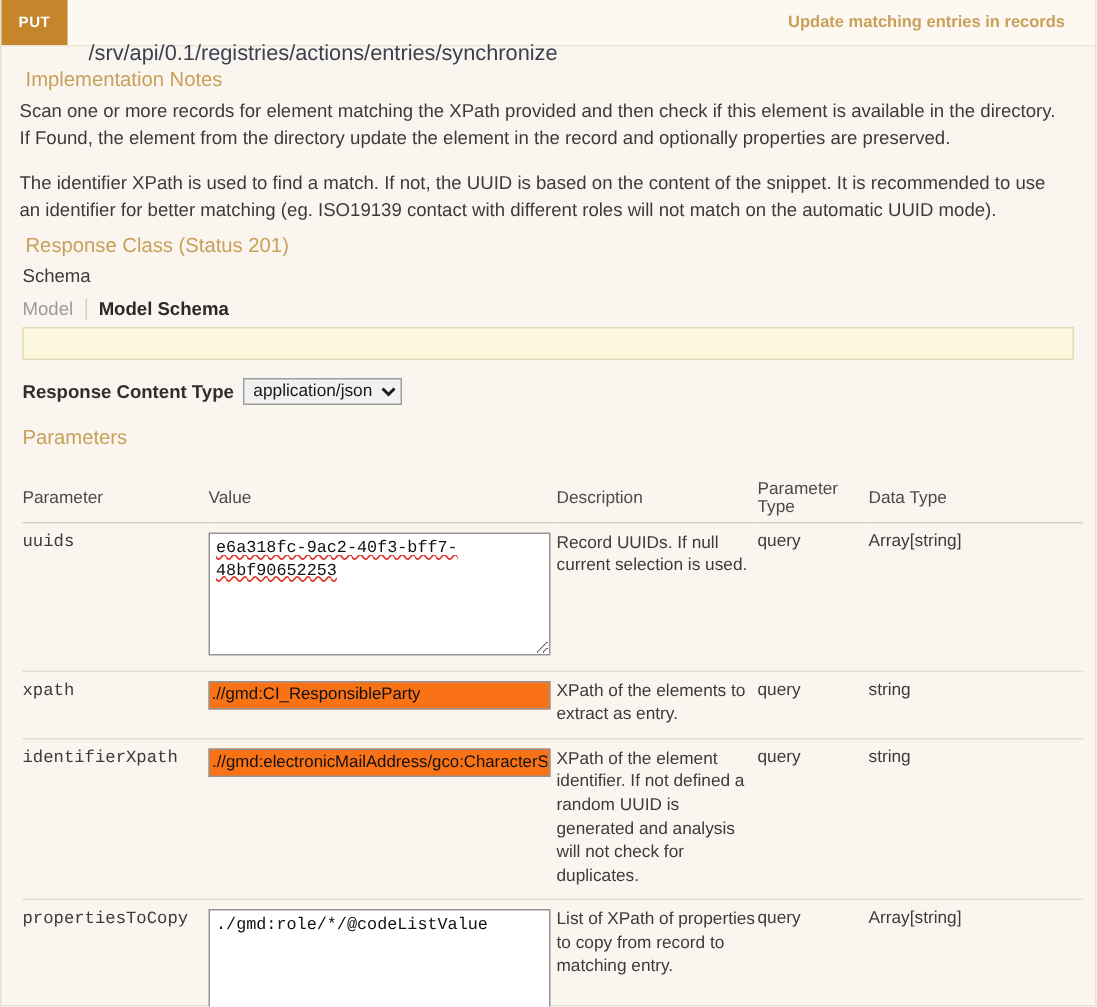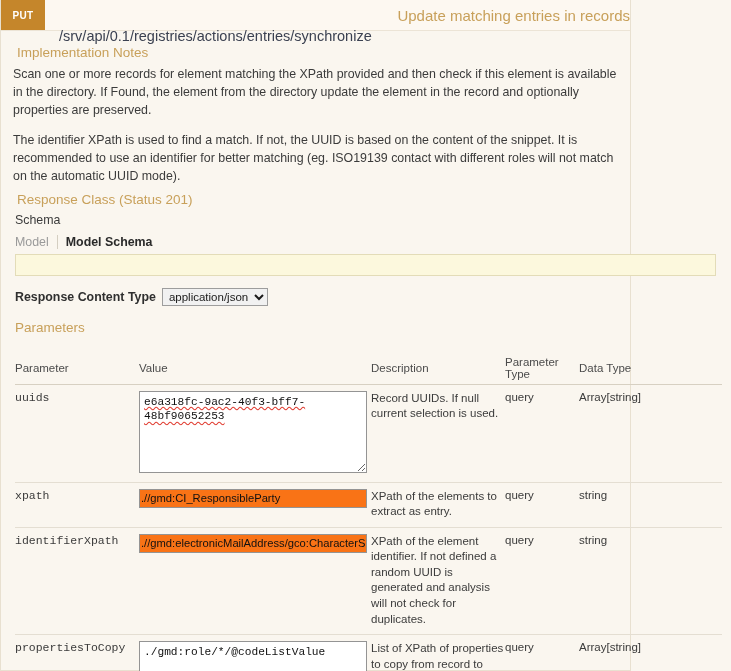--- a/index.html
+++ b/index.html
@@ -5,21 +5,21 @@
   * { box-sizing: border-box; }
   html, body {
     margin: 0; padding: 0;
     width: 731px; height: 671px;
     background: #faf6ef;
     font-family: "Liberation Sans", sans-serif;
     color: #3b3b3b;
     overflow: hidden;
   }
   .op-wrap {
-    width: 631px; height: 671px;
+    width: 731px; height: 671px;
     background: #faf6ef;
     border: 1px solid #e8e0d0;
     border-top: none;
     position: relative;
   }
 
   
   .op-head {
     height: 31px;
     background: #fdf8f1;
@@ -45,25 +45,26 @@
     padding-left: 14px;
     display: flex;
     align-items: center;
     font-size: 14.5px;
     color: #3b4151;
     font-family: "Liberation Sans", sans-serif;
     margin-top: 36px;
   }
   .op-summary {
     margin-left: auto;
-    padding-right: 0;
-    display: flex;
-    align-items: center;
-    font-size: 15px;
+    padding-right: 20px;
+    display: flex;
+    align-items: center;
+    font-size: 11px;
     color: #c8a05a;
+    font-weight: bold;
   }
 
   
   .op-body {
     padding: 10px 12px 0 12px;
   }
   h4.section {
     margin: 4px 0 6px 4px;
     font-size: 13.5px;
     font-weight: normal;

